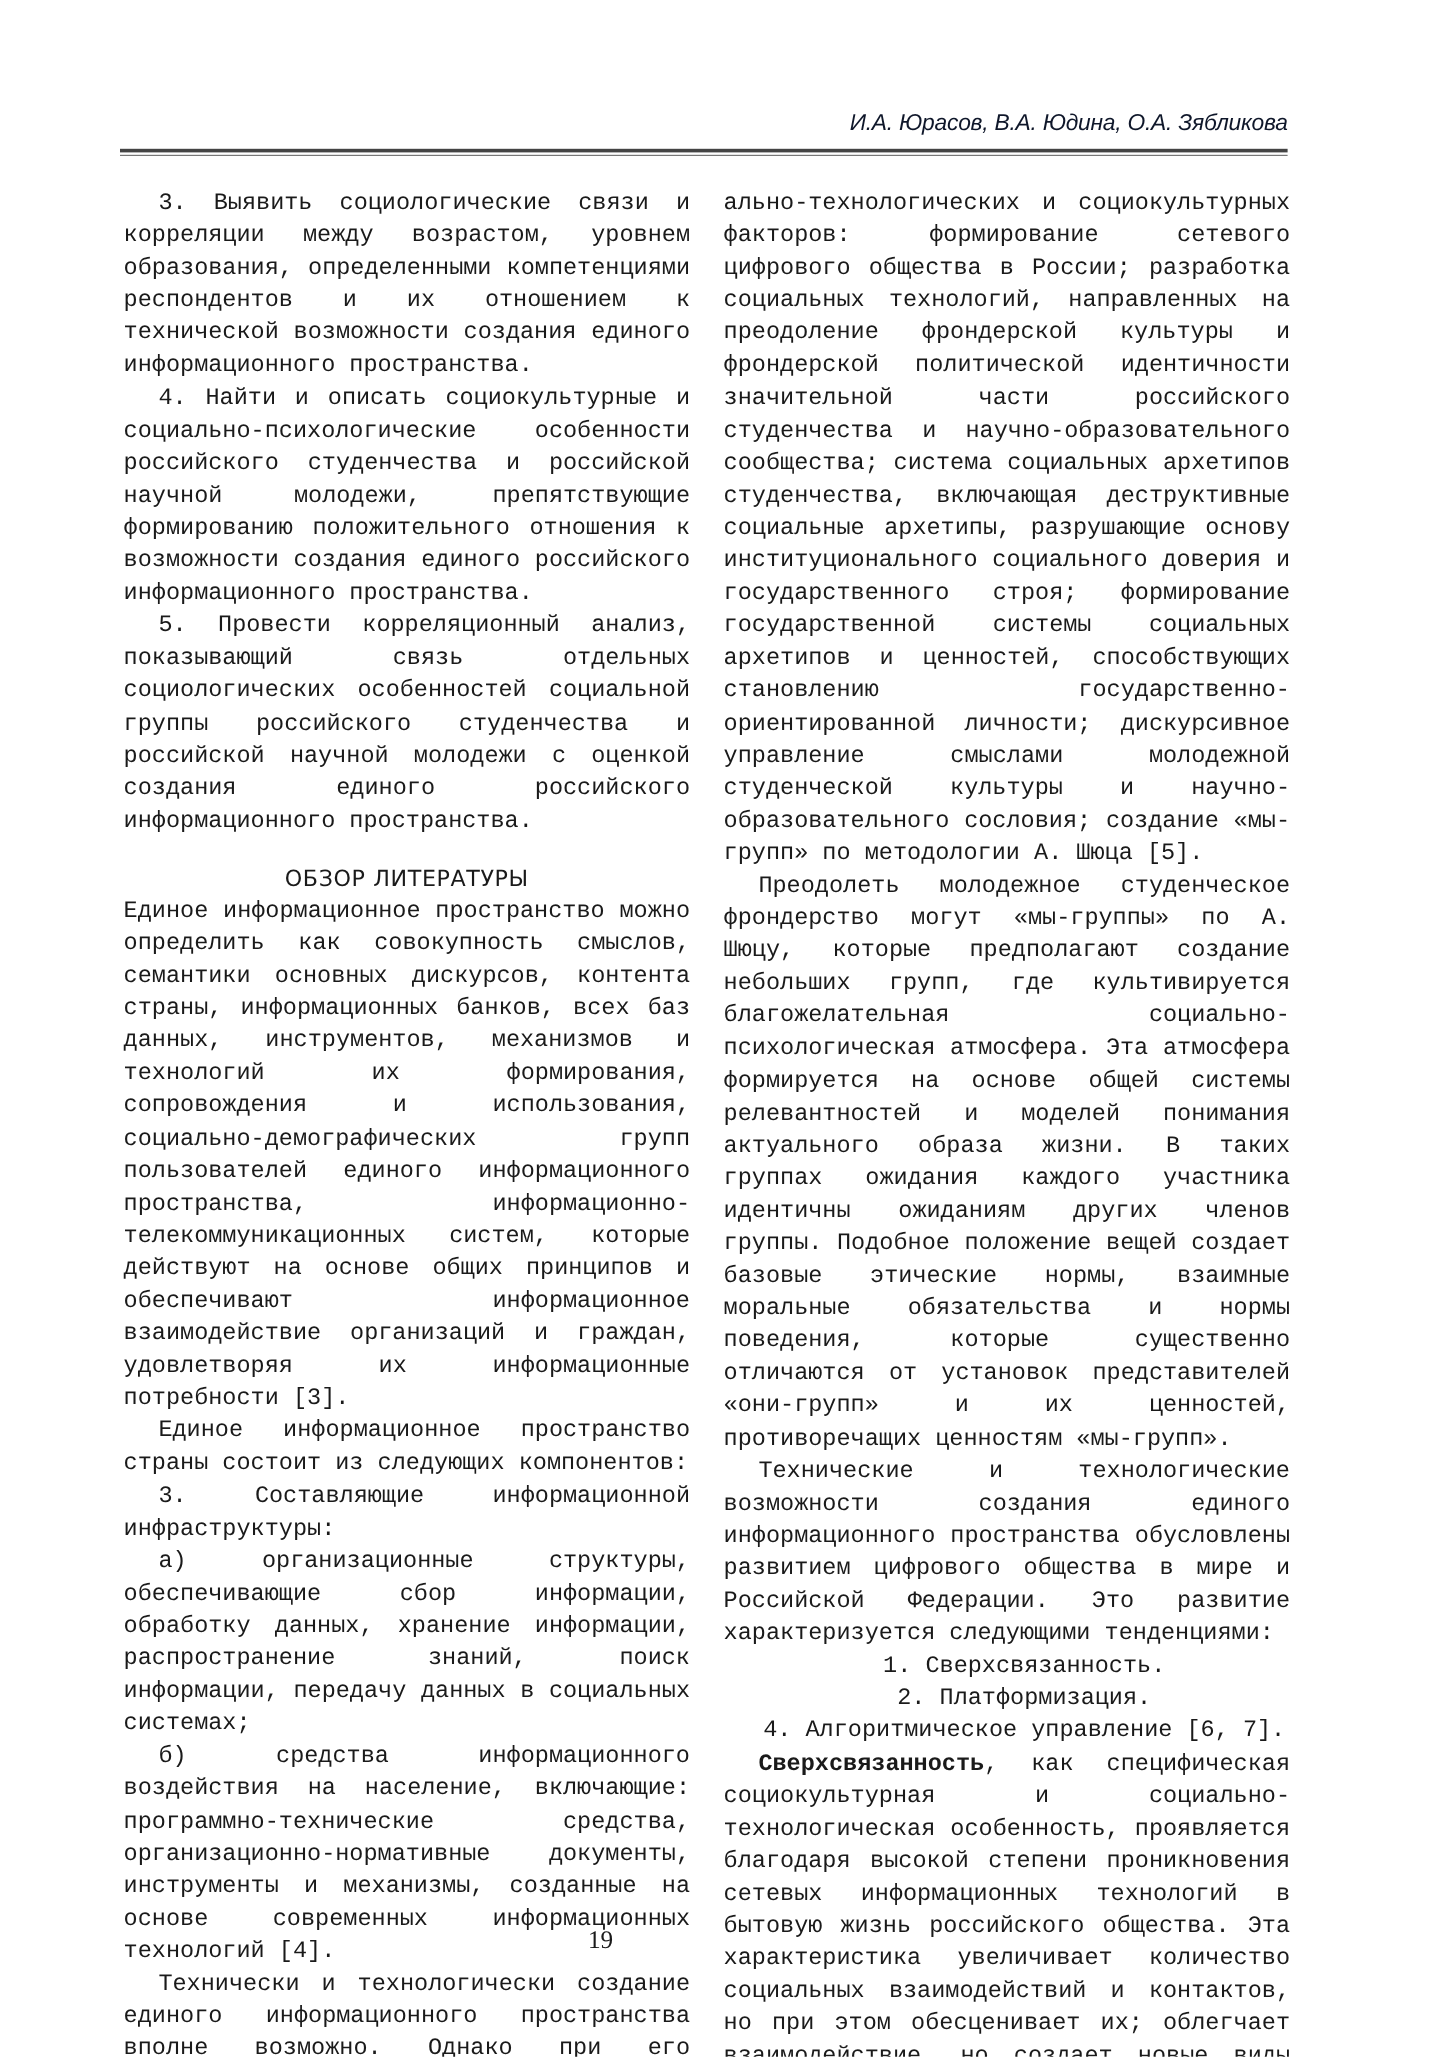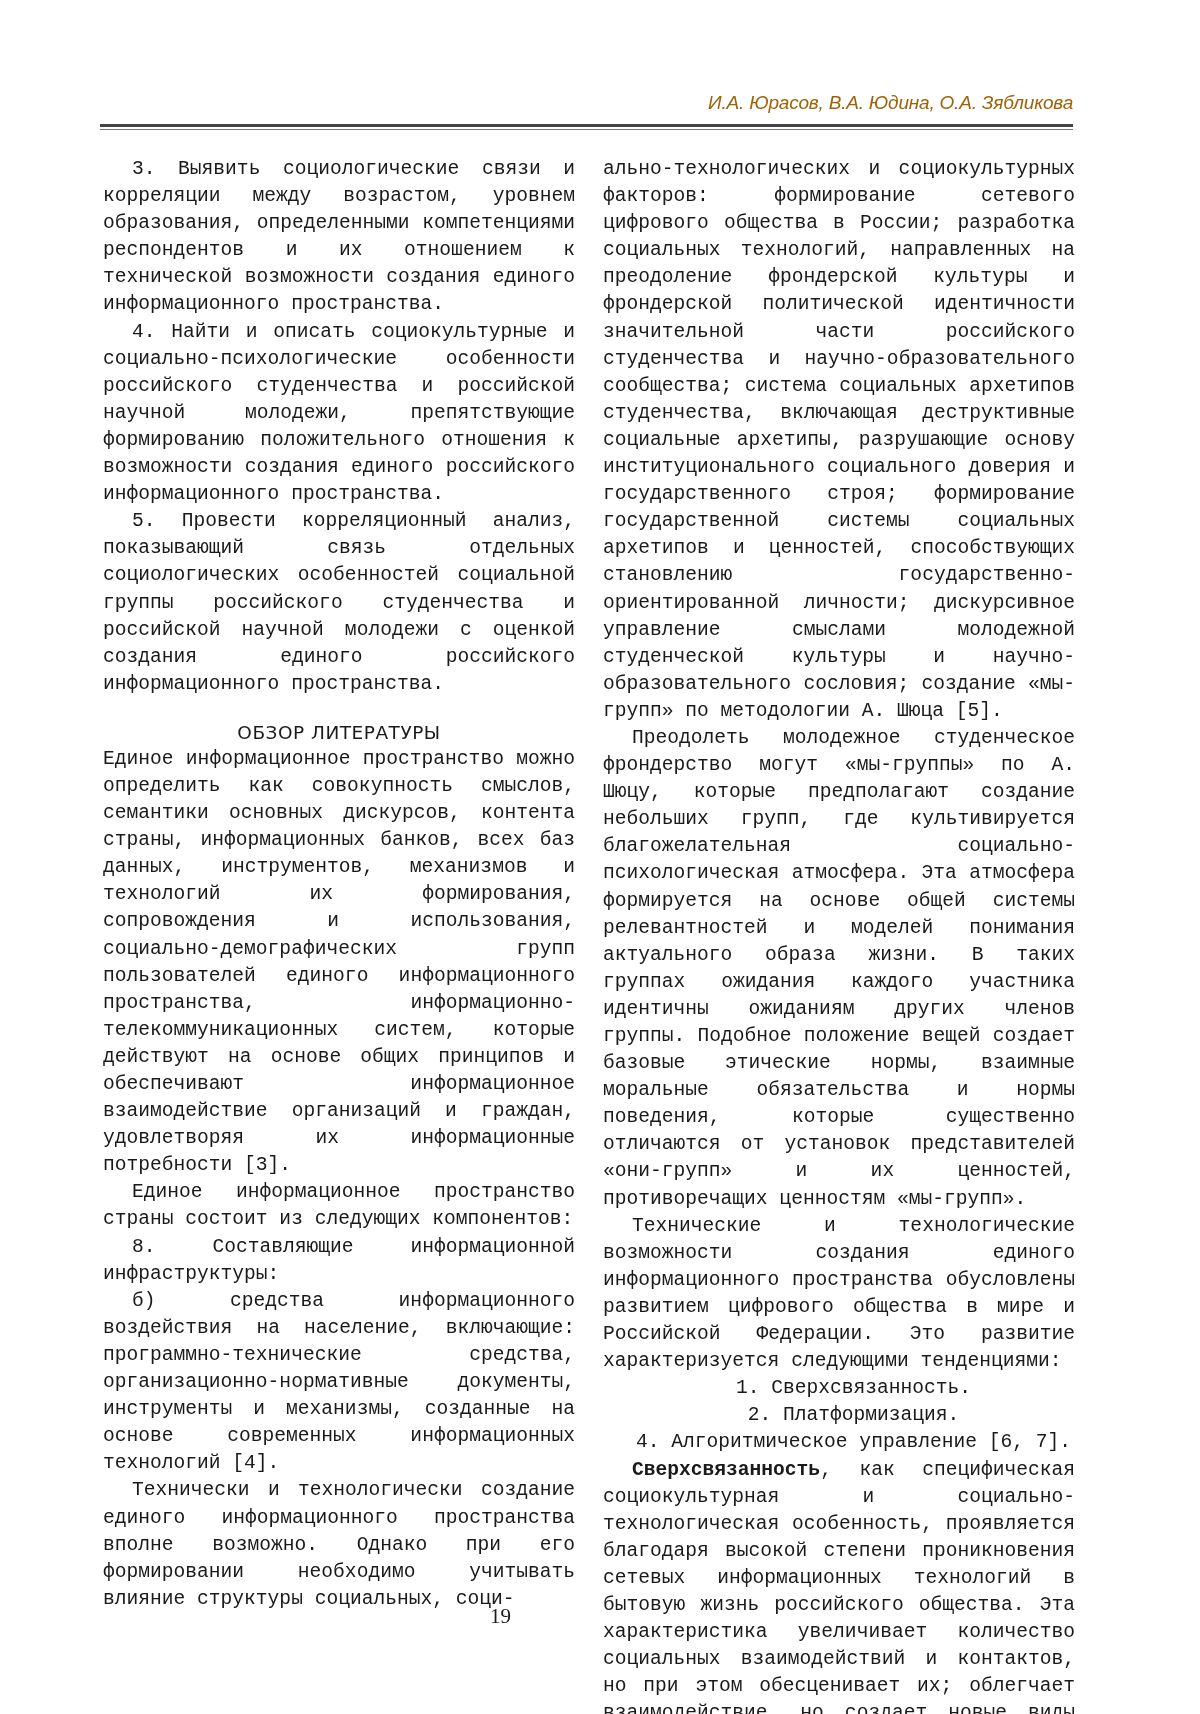--- a/index.html
+++ b/index.html
@@ -1,21 +1,21 @@
 <!DOCTYPE html>
 <html><head>
 <meta charset="utf-8">
 <style>
   html, body { margin: 0; padding: 0; background: #ffffff; }
   body { width: 1200px; height: 1714px; position: relative; overflow: hidden; color: #1a1a1a; }
   .header {
     position: absolute; left: 100px; top: 92px; width: 973px;
     text-align: right;
     font-family: "Liberation Sans", sans-serif; font-style: italic;
-    font-size: 19px; letter-spacing: -0.2px; color: #a16207;
+    font-size: 19px; letter-spacing: -0.2px; color: #0f172a;
   }
   .rule {
     position: absolute; left: 100px; top: 124px; width: 973px; height: 6px;
     border-top: 3px solid #444; border-bottom: 1.5px solid #777; box-sizing: border-box;
   }
   .col {
     position: absolute; top: 156px; width: 472px;
     font-family: "Liberation Serif", serif; font-size: 19.6px; line-height: 27.1px;
     text-align: justify; hyphens: manual;
   }
@@ -40,21 +40,22 @@
 <div class="header">И.А. Юрасов, В.А. Юдина, О.А. Зябликова</div>
 <div class="rule"></div>
 
 <div class="col left">
   <p class="ind">3. Выявить социологические связи и корреляции между возрастом, уровнем образования, определенными компетенциями респондентов и их отношением к технической возможности создания единого информационного пространства.</p>
   <p class="ind">4. Найти и описать социокультурные и социально-психологические особенности российского студенчества и российской научной молодежи, препятствующие формированию положительного отношения к возможности создания единого российского информационного пространства.</p>
   <p class="ind">5. Провести корреляционный анализ, показывающий связь отдельных социологических особенностей социальной группы российского студенчества и российской научной молодежи с оценкой создания единого российского информационного пространства.</p>
   <div class="sec-title">ОБЗОР ЛИТЕРАТУРЫ</div>
   <p>Единое информационное пространство можно определить как совокупность смыслов, семантики основных дискурсов, контента страны, информационных банков, всех баз данных, инструментов, механизмов и технологий их формирования, сопровождения и использования, социально-демографических групп пользователей единого информационного пространства, информационно-телекоммуникационных систем, которые действуют на основе общих принципов и обеспечивают информационное взаимодействие организаций и граждан, удовлетворяя их информационные потребности [3].</p>
   <p class="ind">Единое информационное пространство страны состоит из следующих компонентов:</p>
-  <p class="ind">8. Составляющие информационной инфраструктуры:</p>
+  <p class="ind">3. Составляющие информационной инфраструктуры:</p>
+  <p class="ind">а) организационные структуры, обеспечивающие сбор информации, обработку данных, хранение информации, распространение знаний, поиск информации, передачу данных в социальных системах;</p>
   <p class="ind">б) средства информационного воздействия на население, включающие: программно-технические средства, организационно-нормативные документы, инструменты и механизмы, созданные на основе современных информационных технологий [4].</p>
   <p class="ind">Технически и технологически создание единого информационного пространства вполне возможно. Однако при его формировании необходимо учитывать влияние структуры социальных, соци-</p>
 </div>
 
 <div class="col right">
   <p>ально-технологических и социокультурных факторов: формирование сетевого цифрового общества в России; разработка социальных технологий, направленных на преодоление фрондерской культуры и фрондерской политической идентичности значительной части российского студенчества и научно-образовательного сообщества; система социальных архетипов студенчества, включающая деструктивные социальные архетипы, разрушающие основу институционального социального доверия и государственного строя; формирование государственной системы социальных архетипов и ценностей, способствующих становлению государственно-ориентированной личности; дискурсивное управление смыслами молодежной студенческой культуры и научно-образовательного сословия; создание «мы-групп» по методологии А. Шюца [5].</p>
   <p class="ind">Преодолеть молодежное студенческое фрондерство могут «мы-группы» по А. Шюцу, которые предполагают создание небольших групп, где культивируется благожелательная социально-психологическая атмосфера. Эта атмосфера формируется на основе общей системы релевантностей и моделей понимания актуального образа жизни. В таких группах ожидания каждого участника идентичны ожиданиям других членов группы. Подобное положение вещей создает базовые этические нормы, взаимные моральные обязательства и нормы поведения, которые существенно отличаются от установок представителей «они-групп» и их ценностей, противоречащих ценностям «мы-групп».</p>
   <p class="ind">Технические и технологические возможности создания единого информационного пространства обусловлены развитием цифрового общества в мире и Российской Федерации. Это развитие характеризуется следующими тенденциями:</p>
   <p class="li">1. Сверхсвязанность.</p>
   <p class="li">2. Платформизация.</p>

